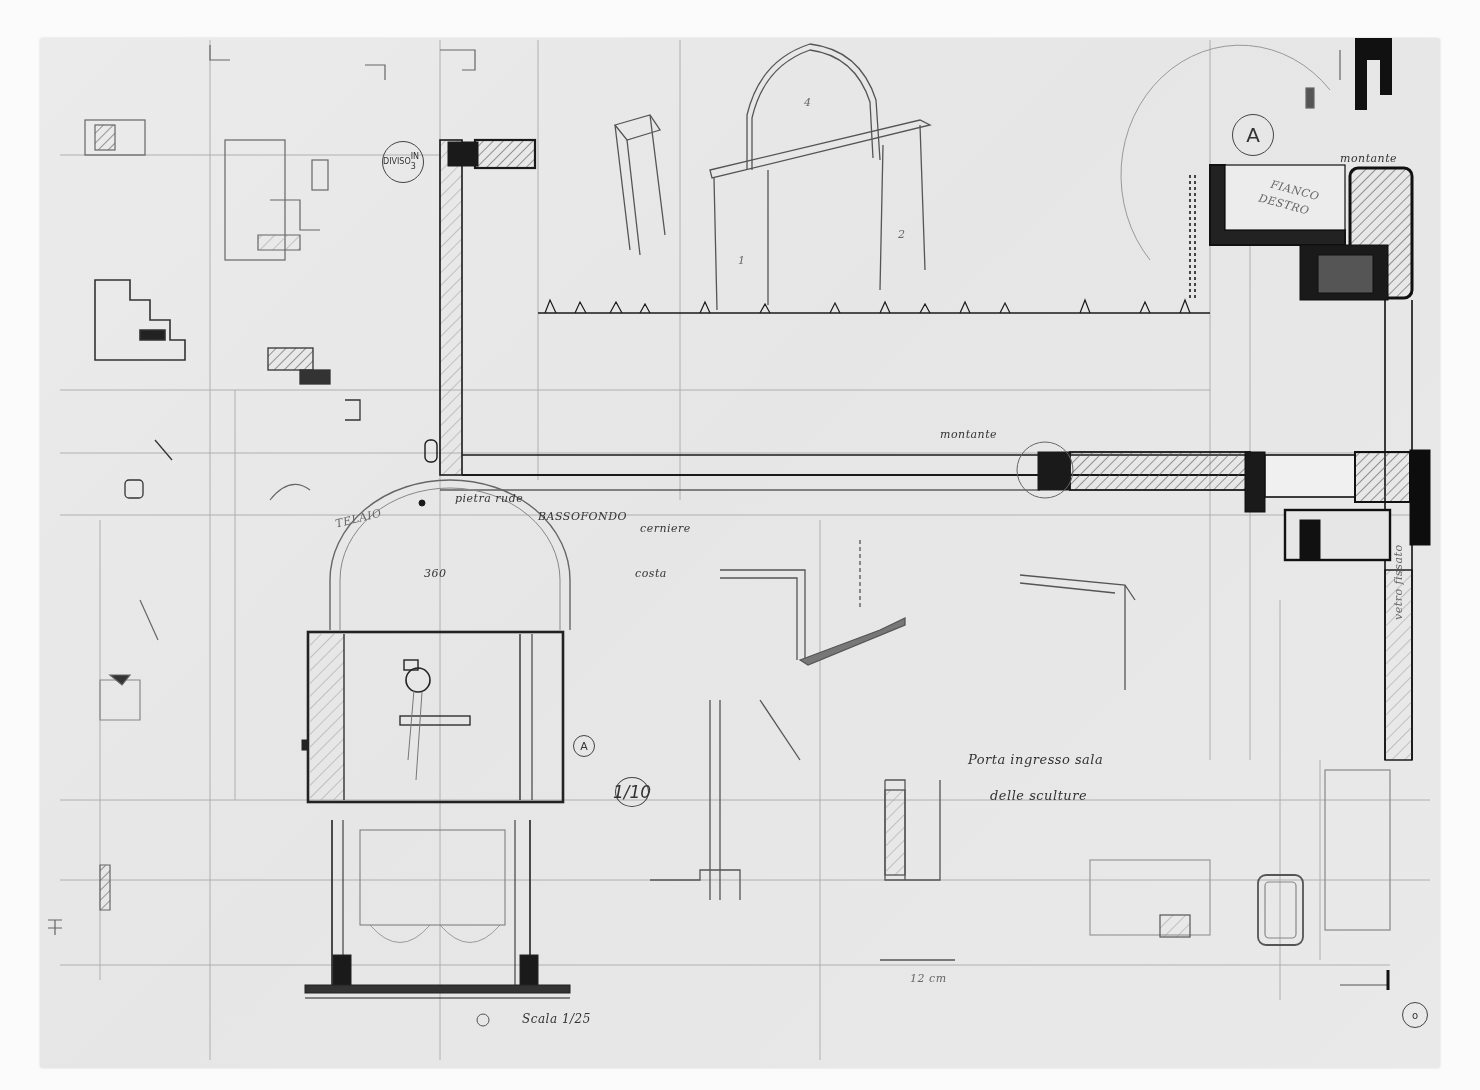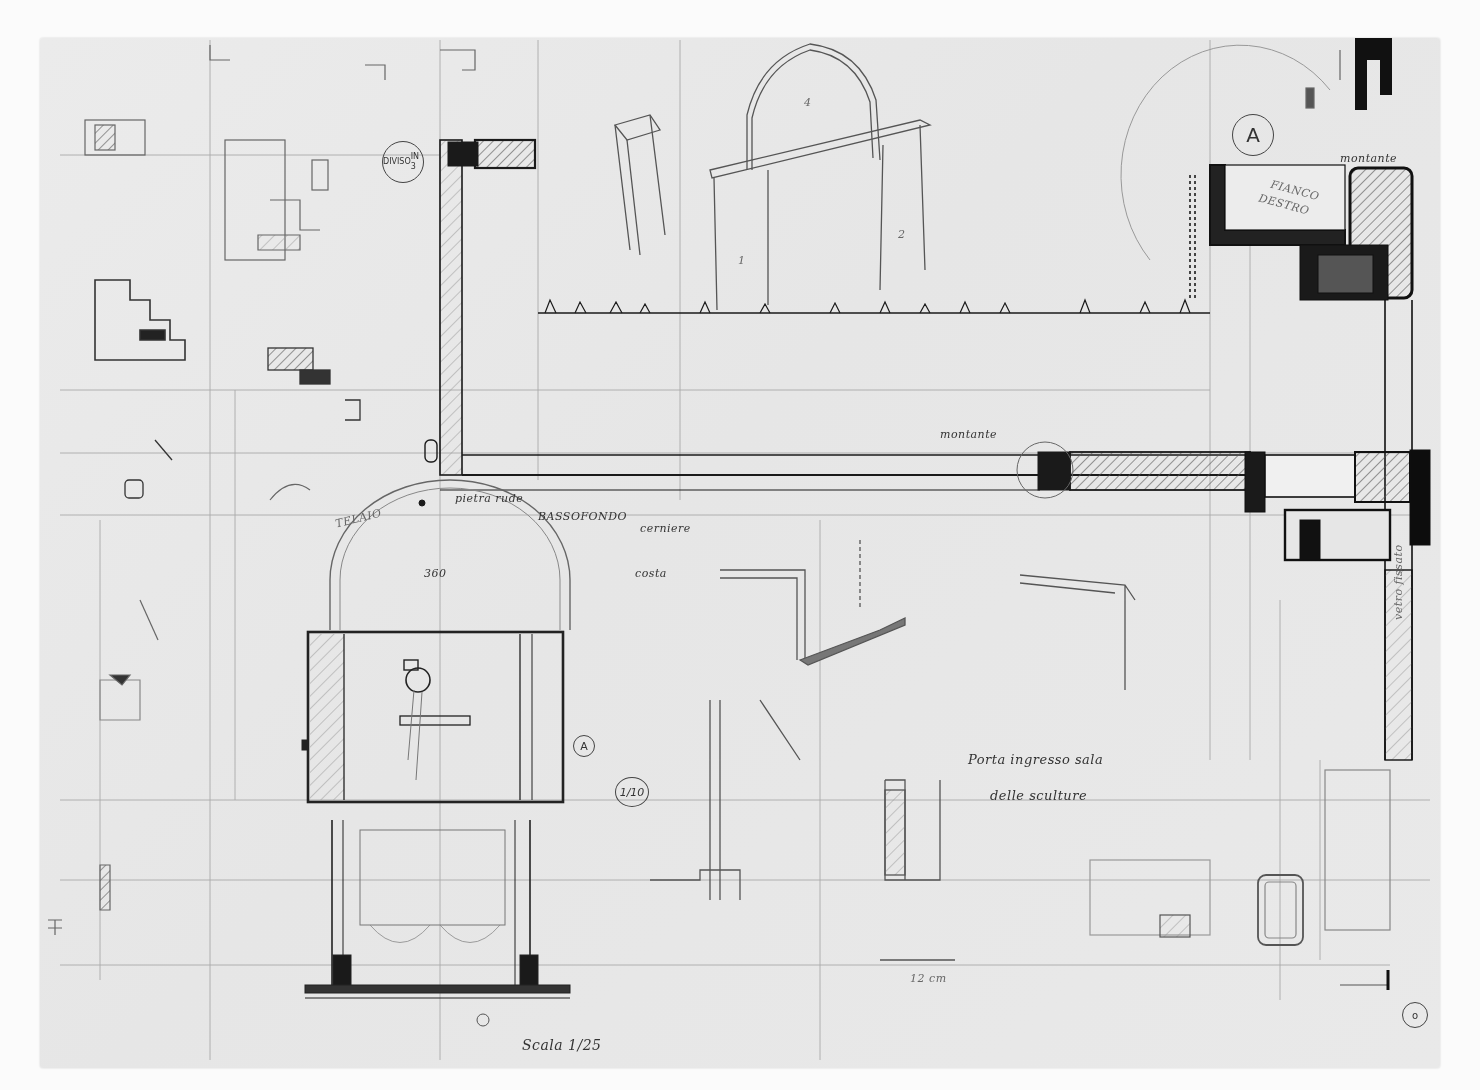--- a/index.html
+++ b/index.html
@@ -7,21 +7,21 @@
            font-family: "DejaVu Sans", sans-serif; }
     .scan { position: absolute; left: 0; top: 0; width: 1480px; height: 1090px; background: #fbfbfb; }
     .paper { position: absolute; left: 40px; top: 38px; width: 1400px; height: 1030px;
              background: linear-gradient(135deg, #ebebeb 0%, #e6e6e6 45%, #e9e9e9 100%);
              border-radius: 3px; box-shadow: 0 0 2px #cfcfcf; }
     svg.drawing { position: absolute; left: 0; top: 0; width: 1480px; height: 1090px; }
     .note { position: absolute; font-family: "DejaVu Serif", serif; font-style: italic;
             color: #333; white-space: nowrap; letter-spacing: 0.5px; }
     .note.faint { color: #666; }
     .note.small { font-size: 11px; }
-    .note.mid { font-size: 14px; margin-top: 25px; }
+    .note.mid { font-size: 12px; }
     .note.big { font-size: 13px; }
     .circle-tag { position: absolute; border: 1.3px solid #444; border-radius: 50%;
                   display: flex; align-items: center; justify-content: center;
                   font-family: "DejaVu Sans", sans-serif; color: #333; }
   </style>
 </head>
 <body>
 
 <div class="scan"></div>
 <div class="paper"></div>
@@ -217,21 +217,21 @@
 <div class="note small faint" style="left:898px; top:228px;">2</div>
 <div class="note small faint" style="left:804px; y:95px; top:96px;">4</div>
 <div class="note small faint" style="left:1392px; top:620px; transform:rotate(-90deg); transform-origin:left top;">vetro fissato</div>
 
 <div class="circle-tag" style="left:1232px; top:114px; width:40px; height:40px; font-size:20px;">
   <span>A</span>
 </div>
 <div class="circle-tag" style="left:573px; top:735px; width:20px; height:20px; font-size:11px;">
   <span>A</span>
 </div>
-<div class="circle-tag" style="left:615px; top:777px; width:32px; height:28px; font-size:11px; font-style:italic;">
+<div class="circle-tag" style="left:615px; top:777px; width:32px; height:28px; font-size:17px; font-style:italic;">
   <span>1/10</span>
 </div>
 <div class="circle-tag" style="left:382px; top:141px; width:40px; height:40px; font-size:8px; flex-direction:row; line-height:10px;">
   <span>DIVISO</span>
   <span>IN 3</span>
 </div>
 <div class="circle-tag" style="left:1402px; top:1002px; width:24px; height:24px; font-size:10px;">
   <span>o</span>
 </div>
 

